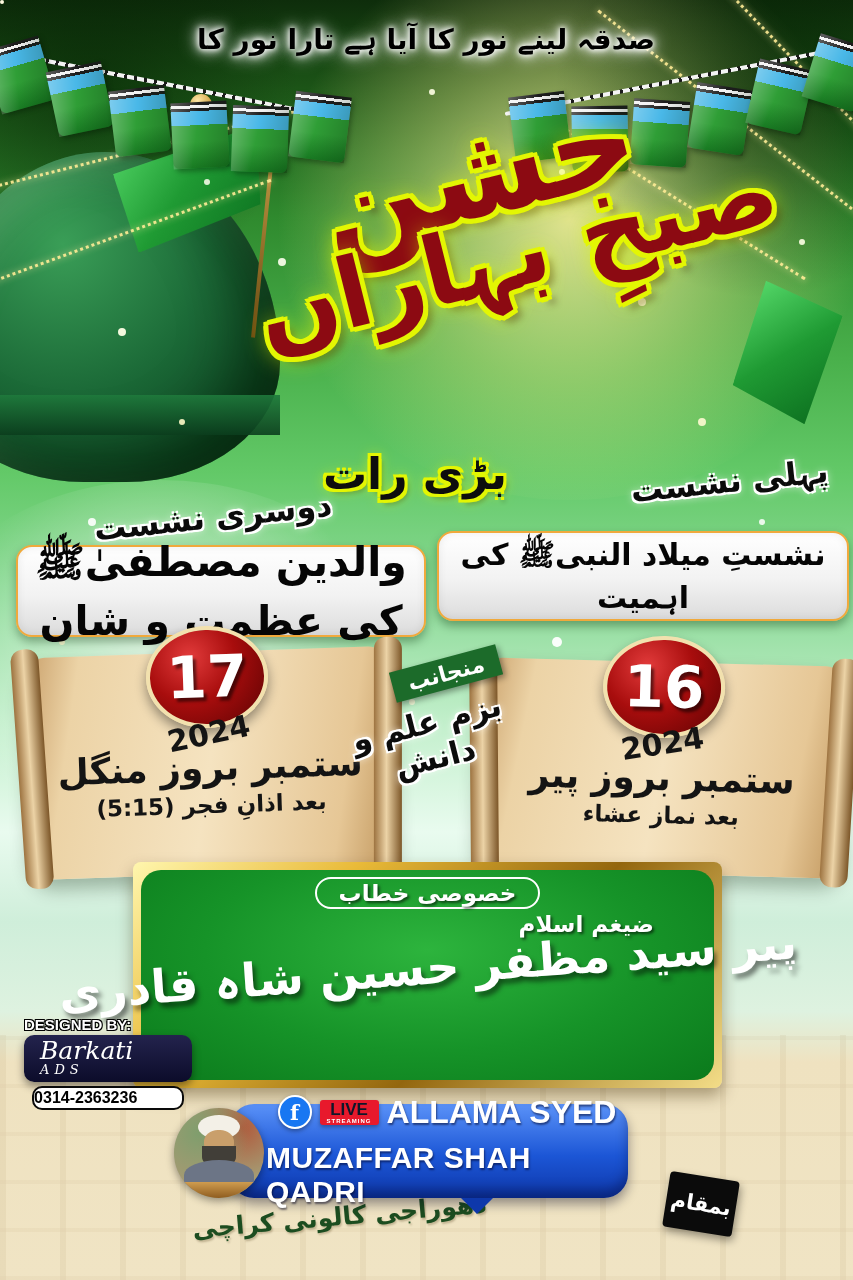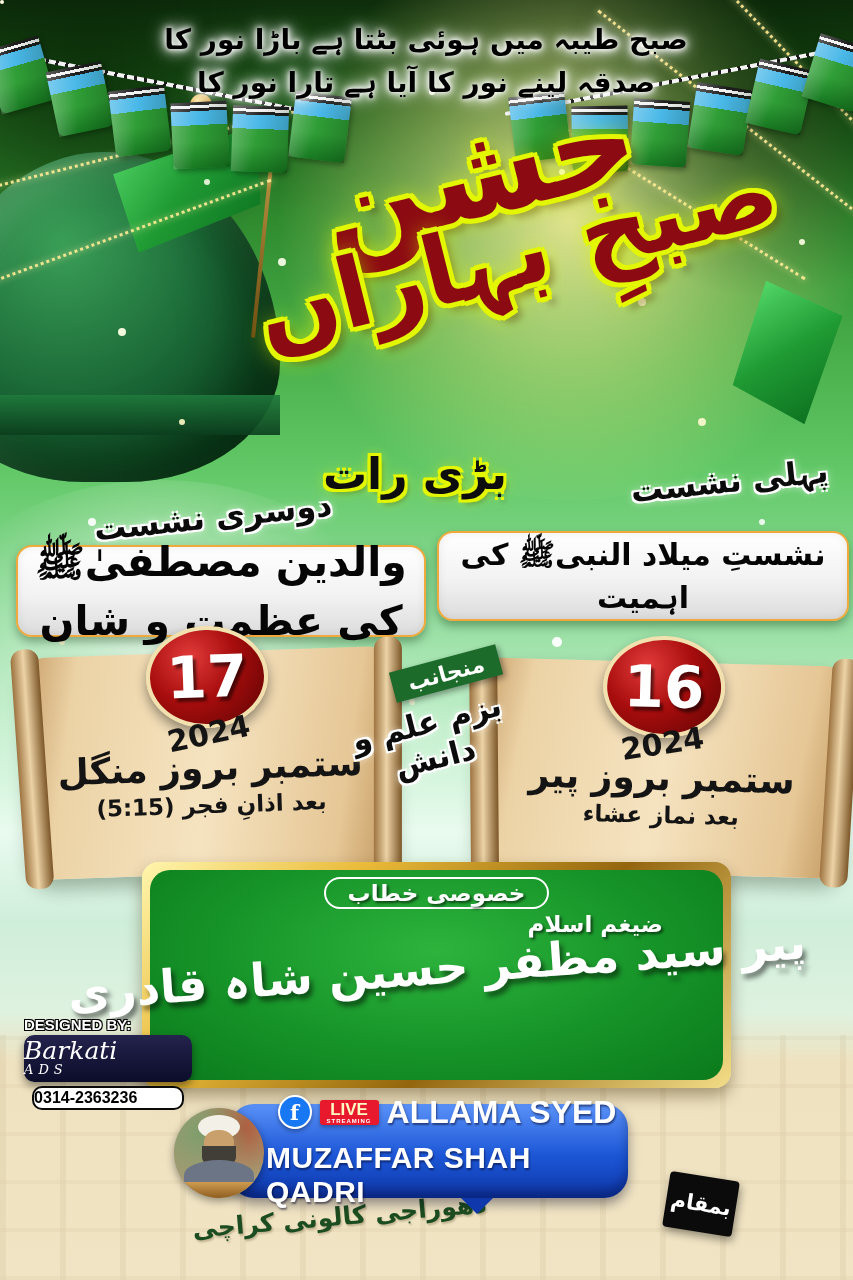--- a/index.html
+++ b/index.html
@@ -144,41 +144,41 @@
   
   .organizer { left:346px; top:652px; width:170px; height:216px; text-align:center; }
   .org-label { display:inline-block; background:#1c6b2a; color:#fff; font-size:22px; font-weight:bold;
     padding:3px 16px; transform:rotate(-15deg); direction:rtl;
     box-shadow:2px 3px 6px rgba(0,0,0,.4); margin-top:6px; margin-left:30px; }
   .org-name { direction:rtl; font-size:31px; font-weight:bold; color:#0c0c0c; line-height:1.15;
     transform:rotate(-14deg); margin-top:16px;
     text-shadow:-2px -2px 0 #fff, 2px -2px 0 #fff, -2px 2px 0 #fff, 2px 2px 0 #fff, 0 0 8px #fff; }
 
   
-  .panel-frame { left:142px; top:862px; width:589px; height:226px; border-radius:16px; padding:8px;
+  .panel-frame { left:133px; top:862px; width:589px; height:226px; border-radius:8px; padding:8px;
     box-sizing:border-box;
     background:linear-gradient(135deg,#fff6ae 0%, #e9ba38 28%, #93660e 60%, #f3dd88 100%);
     box-shadow:0 8px 16px rgba(60,40,0,.4); }
   .panel-inner { width:100%; height:100%; border-radius:20px; position:relative;
     background:radial-gradient(ellipse at 50% 38%, #2db43d 0%, #169328 55%, #0b7a1c 100%);
     display:flex; flex-direction:column; align-items:center; }
   .panel-tag { margin-top:7px; direction:rtl; color:#fff; font-size:23px; font-weight:bold;
     border:2px solid #fff; border-radius:999px; padding:1px 22px;
     text-shadow:2px 2px 3px rgba(0,0,0,.6); letter-spacing:6px; }
   .panel-honorific { align-self:flex-end; margin:2px 60px 0 0; direction:rtl;
     color:#fff; font-size:23px; font-weight:bold; text-shadow:2px 2px 3px rgba(0,0,0,.6); }
   .panel-name { direction:rtl; color:#fff; font-size:46px; font-weight:bold; transform:rotate(-4deg);
     margin-top:4px; text-shadow:3px 5px 5px rgba(0,0,0,.5); white-space:nowrap; }
 
   
   .designer { left:24px; top:1016px; width:168px; text-align:left; }
   .des-label { color:#fff; font-weight:bold; font-size:15px; font-family:"Liberation Sans", sans-serif;
     text-shadow:-1px -1px 0 #000, 1px -1px 0 #000, -1px 1px 0 #000, 1px 1px 0 #000; }
   .des-box { margin-top:2px; background:linear-gradient(180deg,#23234d,#0c0c2a); border-radius:10px;
-    padding:3px 0 5px; box-shadow:0 4px 8px rgba(0,0,0,.45); }
+    padding:3px 16px 5px; box-shadow:0 4px 8px rgba(0,0,0,.45); }
   .des-brand { color:#fff; font-family:"DejaVu Serif", serif; font-style:italic; font-size:25px; line-height:1; }
   .des-brand-sub { color:#fff; font-family:"DejaVu Serif", serif; font-style:italic; font-size:13px;
     letter-spacing:5px; line-height:1.1; }
   .des-phone { margin:4px auto 0; width:88%; background:#fff; border:2px solid #0a0a0a; border-radius:10px;
     font-family:"Liberation Sans", sans-serif; font-weight:bold; font-size:16px; color:#000; padding:1px 0; }
 
   
   .photo { left:174px; top:1108px; width:90px; height:90px; border-radius:50%; overflow:hidden; z-index:6;
     background:radial-gradient(circle at 28% 28%, #7f9e6d 0%, rgba(127,158,109,0) 55%),
                radial-gradient(circle at 76% 22%, #b05a3c 0%, rgba(176,90,60,0) 50%), #a59a72;
@@ -195,21 +195,21 @@
     box-shadow:0 6px 12px rgba(0,0,30,.4), inset 0 -8px 12px rgba(0,0,40,.35);
     display:flex; flex-direction:column; align-items:center; justify-content:center; padding-left:36px; box-sizing:border-box; }
   .livebar::after { content:""; position:absolute; bottom:-16px; left:58%; border:16px solid transparent;
     border-top-color:#0e38ab; border-bottom:0; }
   .live-row { display:flex; align-items:center; gap:8px; }
   .fb-icon { width:30px; height:30px; border-radius:50%; background:#1877f2; border:2px solid #fff;
     display:flex; align-items:center; justify-content:center; color:#fff; font-weight:bold; font-size:21px;
     font-family:"DejaVu Serif", serif; box-shadow:0 2px 4px rgba(0,0,0,.35); }
   .live-badge { background:#e8192c; border-radius:3px; padding:1px 7px; display:flex; flex-direction:column;
     align-items:center; line-height:1; box-shadow:0 2px 4px rgba(0,0,0,.35); }
-  .live-word { color:#fef9c3; font-family:"Liberation Sans", sans-serif; font-weight:bold; font-size:17px; }
+  .live-word { color:#0f172a; font-family:"Liberation Sans", sans-serif; font-weight:bold; font-size:17px; }
   .streaming-word { color:#fff; font-family:"Liberation Sans", sans-serif; font-weight:bold; font-size:6px; letter-spacing:1px; }
   .live-name1 { color:#fff; font-family:"Liberation Sans", sans-serif; font-weight:bold; font-size:32px;
     text-shadow:1px 2px 2px rgba(0,0,30,.5); }
   .live-name2 { color:#fff; font-family:"Liberation Sans", sans-serif; font-weight:bold; font-size:30px;
     margin-top:10px; text-shadow:1px 2px 2px rgba(0,0,30,.5); letter-spacing:.5px; }
 
   
   .venue-badge { left:666px; top:1176px; width:70px; height:56px; background:#0b0b0b; transform:rotate(9deg);
     display:flex; align-items:center; justify-content:center; direction:rtl;
     color:#fff; font-size:21px; font-weight:bold; border-radius:4px; box-shadow:2px 4px 8px rgba(0,0,0,.4); }
@@ -255,21 +255,20 @@
   <div class="abs flag f5"></div>
   <div class="abs flag f6"></div>
   <div class="abs flag f7"></div>
   <div class="abs flag f8"></div>
   <div class="abs flag f9"></div>
   <div class="abs flag f10"></div>
   <div class="abs flag f11"></div>
   <div class="abs flag f12"></div>
 
   <div class="abs poetry">
-    <div>صبح طیبہ میں ہوئی بٹتا ہے باڑا نور کا</div>
     <div>صدقہ لینے نور کا آیا ہے تارا نور کا</div>
   </div>
 
   <div class="abs title">
     <span class="title-l1">جشن</span>
     <span class="title-l2">صبحِ بہاراں</span>
   </div>
   <div class="abs subtitle">بڑی رات</div>
 
   <div class="abs session-label lab-r">پہلی نشست</div>

